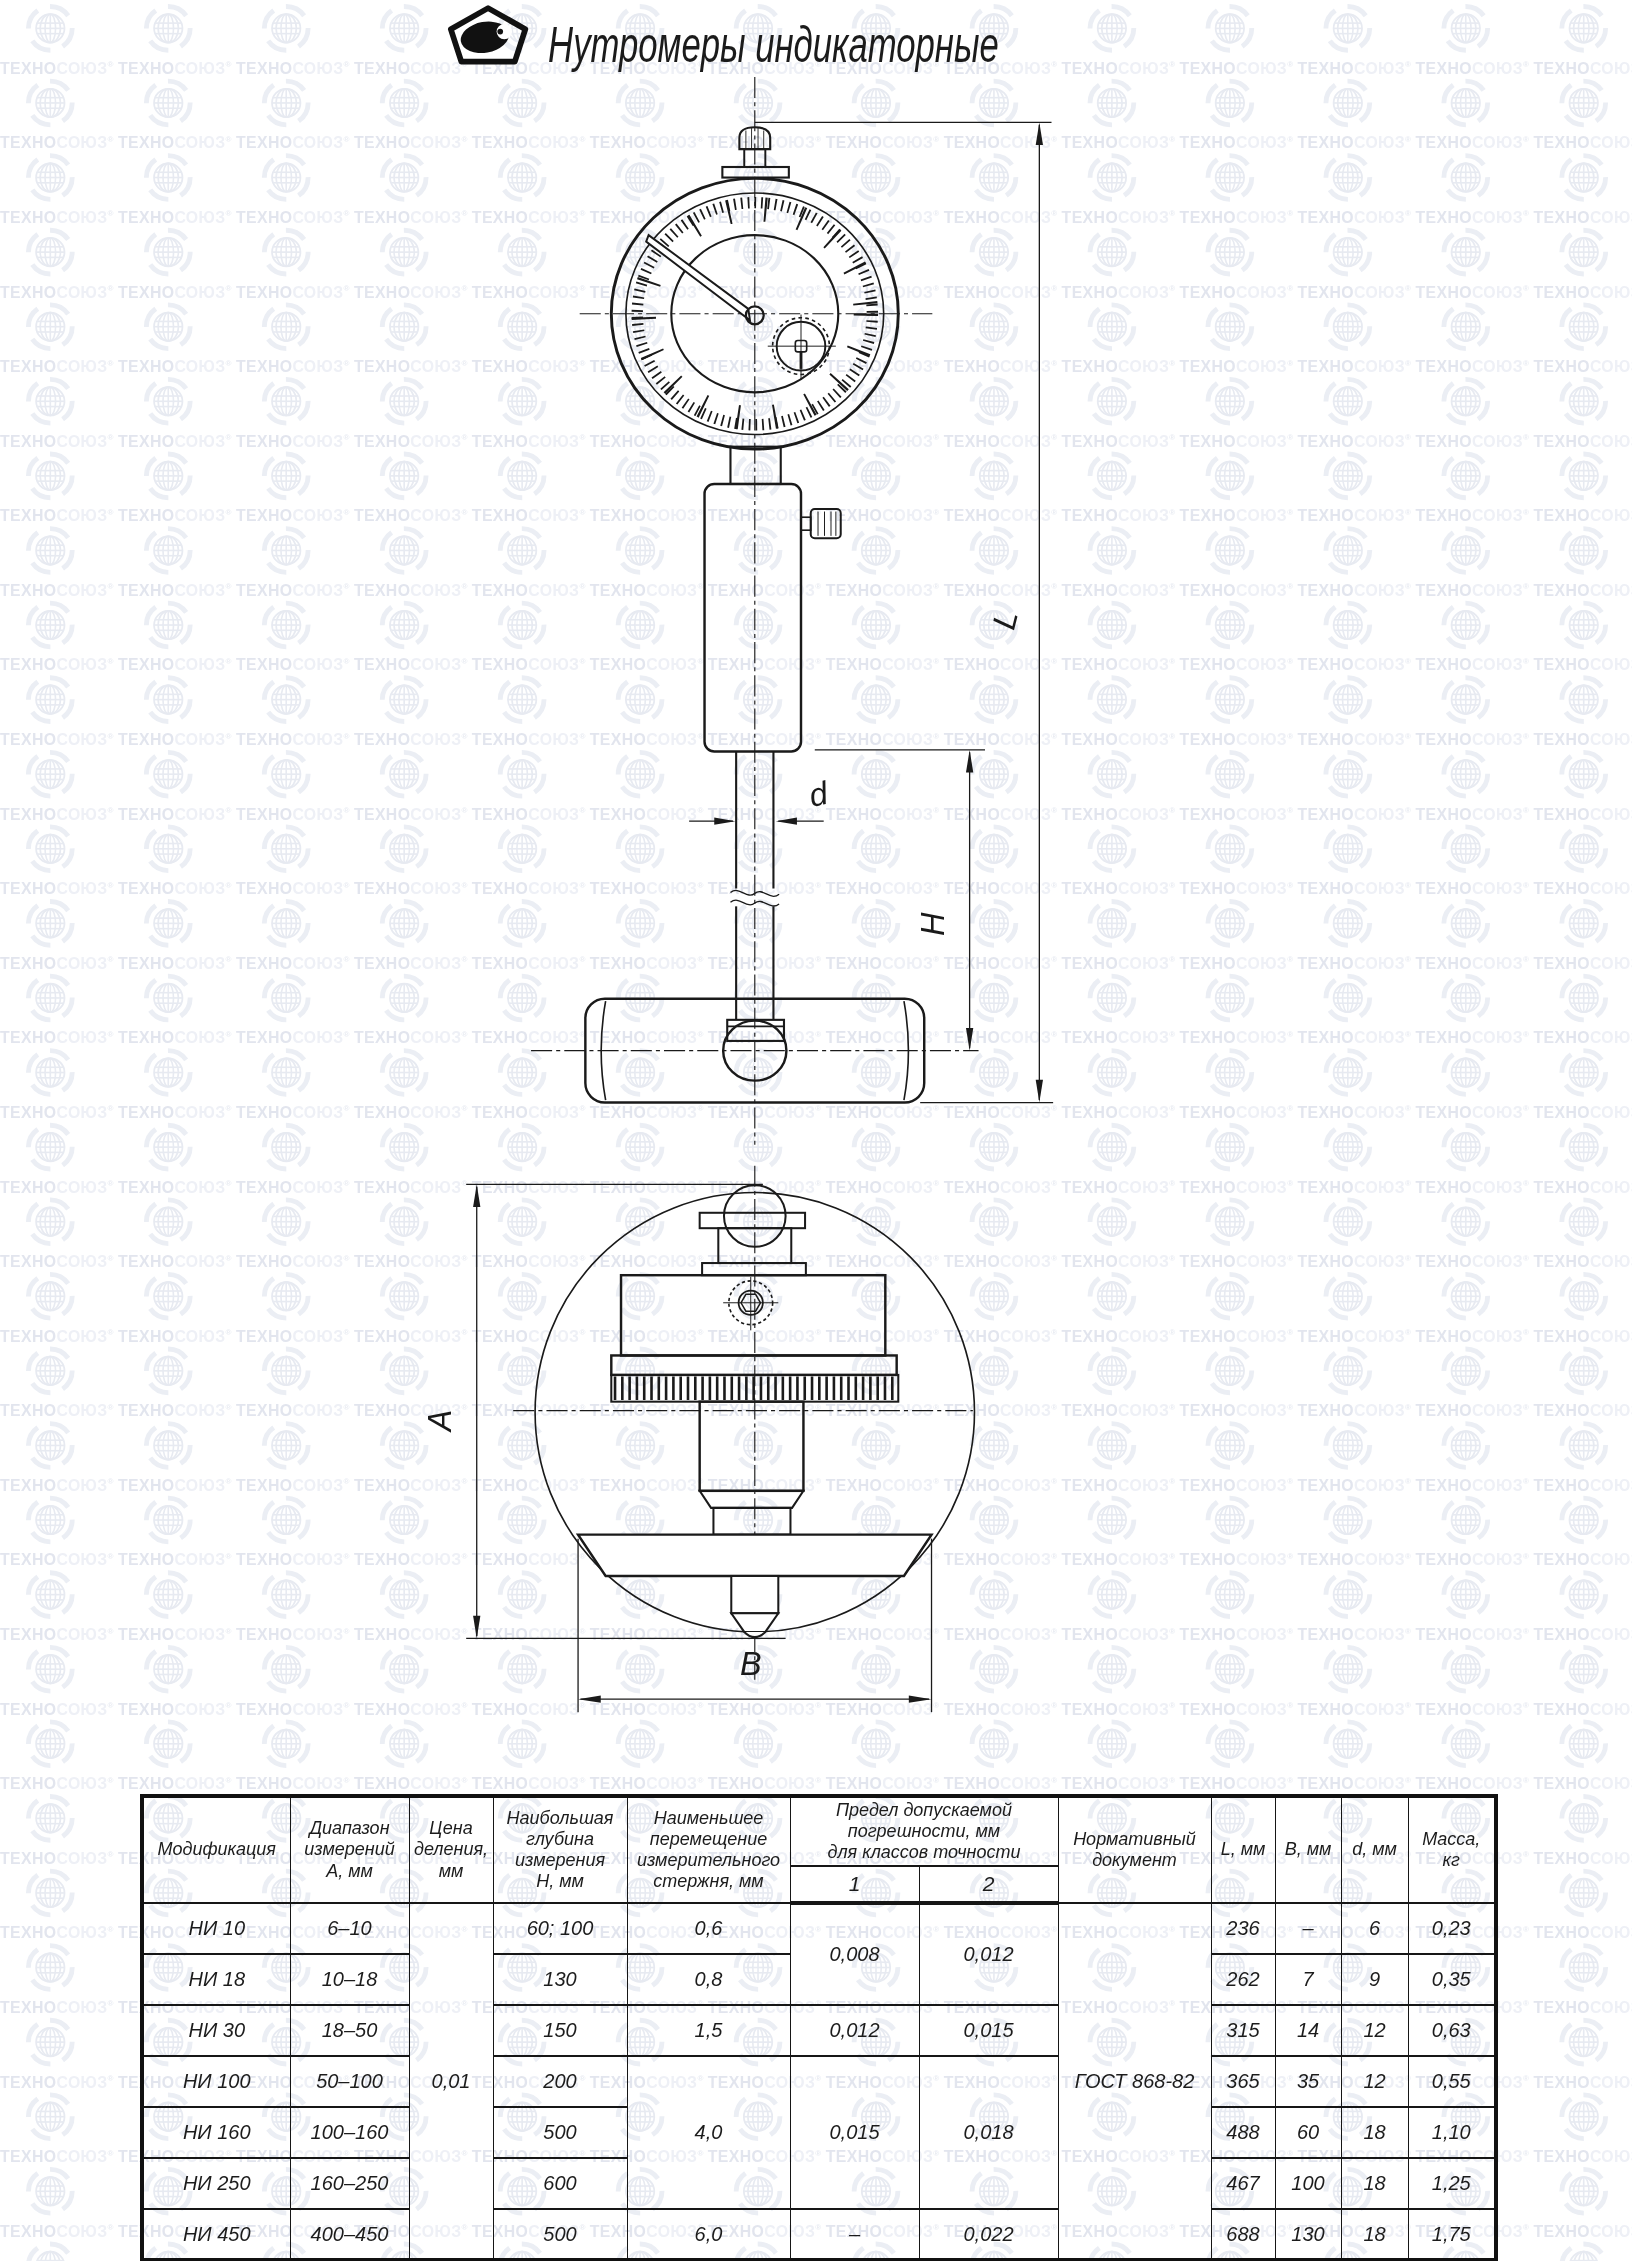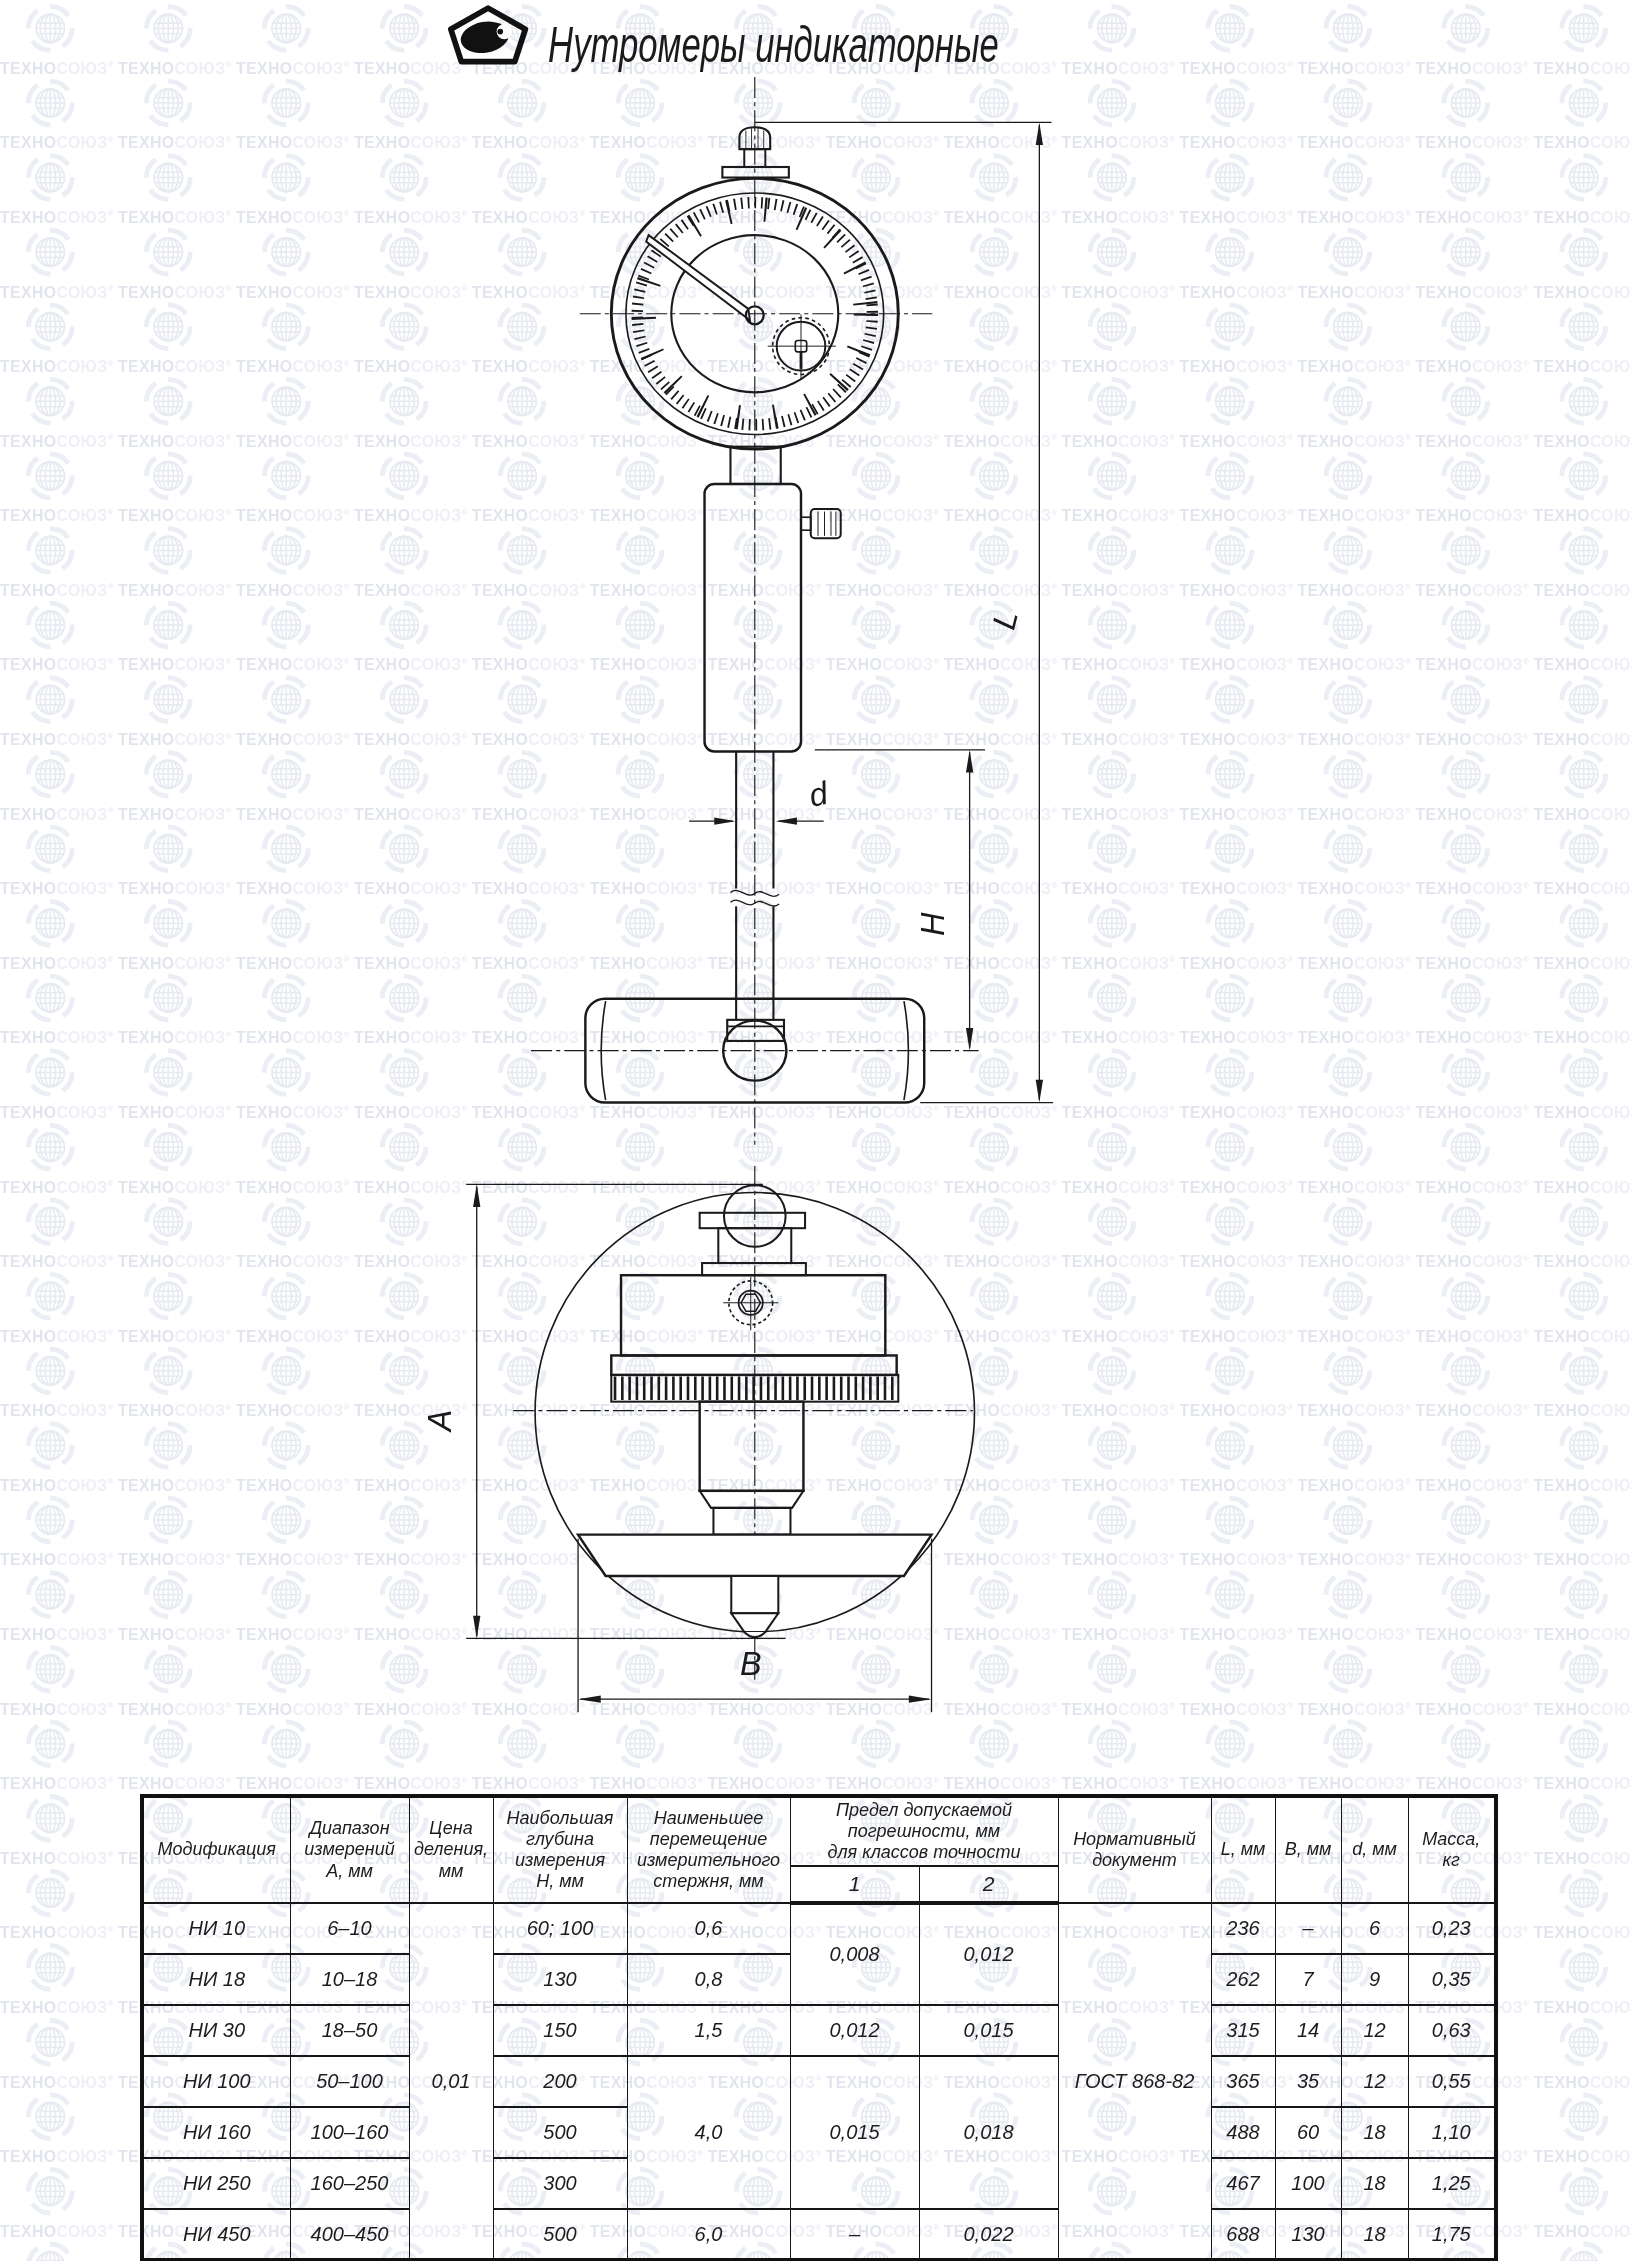--- a/index.html
+++ b/index.html
@@ -1303,21 +1303,21 @@
         <td>100–160</td>
         <td>500</td>
         <td>488</td>
         <td>60</td>
         <td>18</td>
         <td>1,10</td>
       </tr>
       <tr class="brow">
         <td>НИ 250</td>
         <td>160–250</td>
-        <td>300</td>
+        <td>600</td>
         <td>467</td>
         <td>100</td>
         <td>18</td>
         <td>1,25</td>
       </tr>
       <tr class="brow">
         <td>НИ 450</td>
         <td>400–450</td>
         <td>500</td>
         <td>6,0</td>

